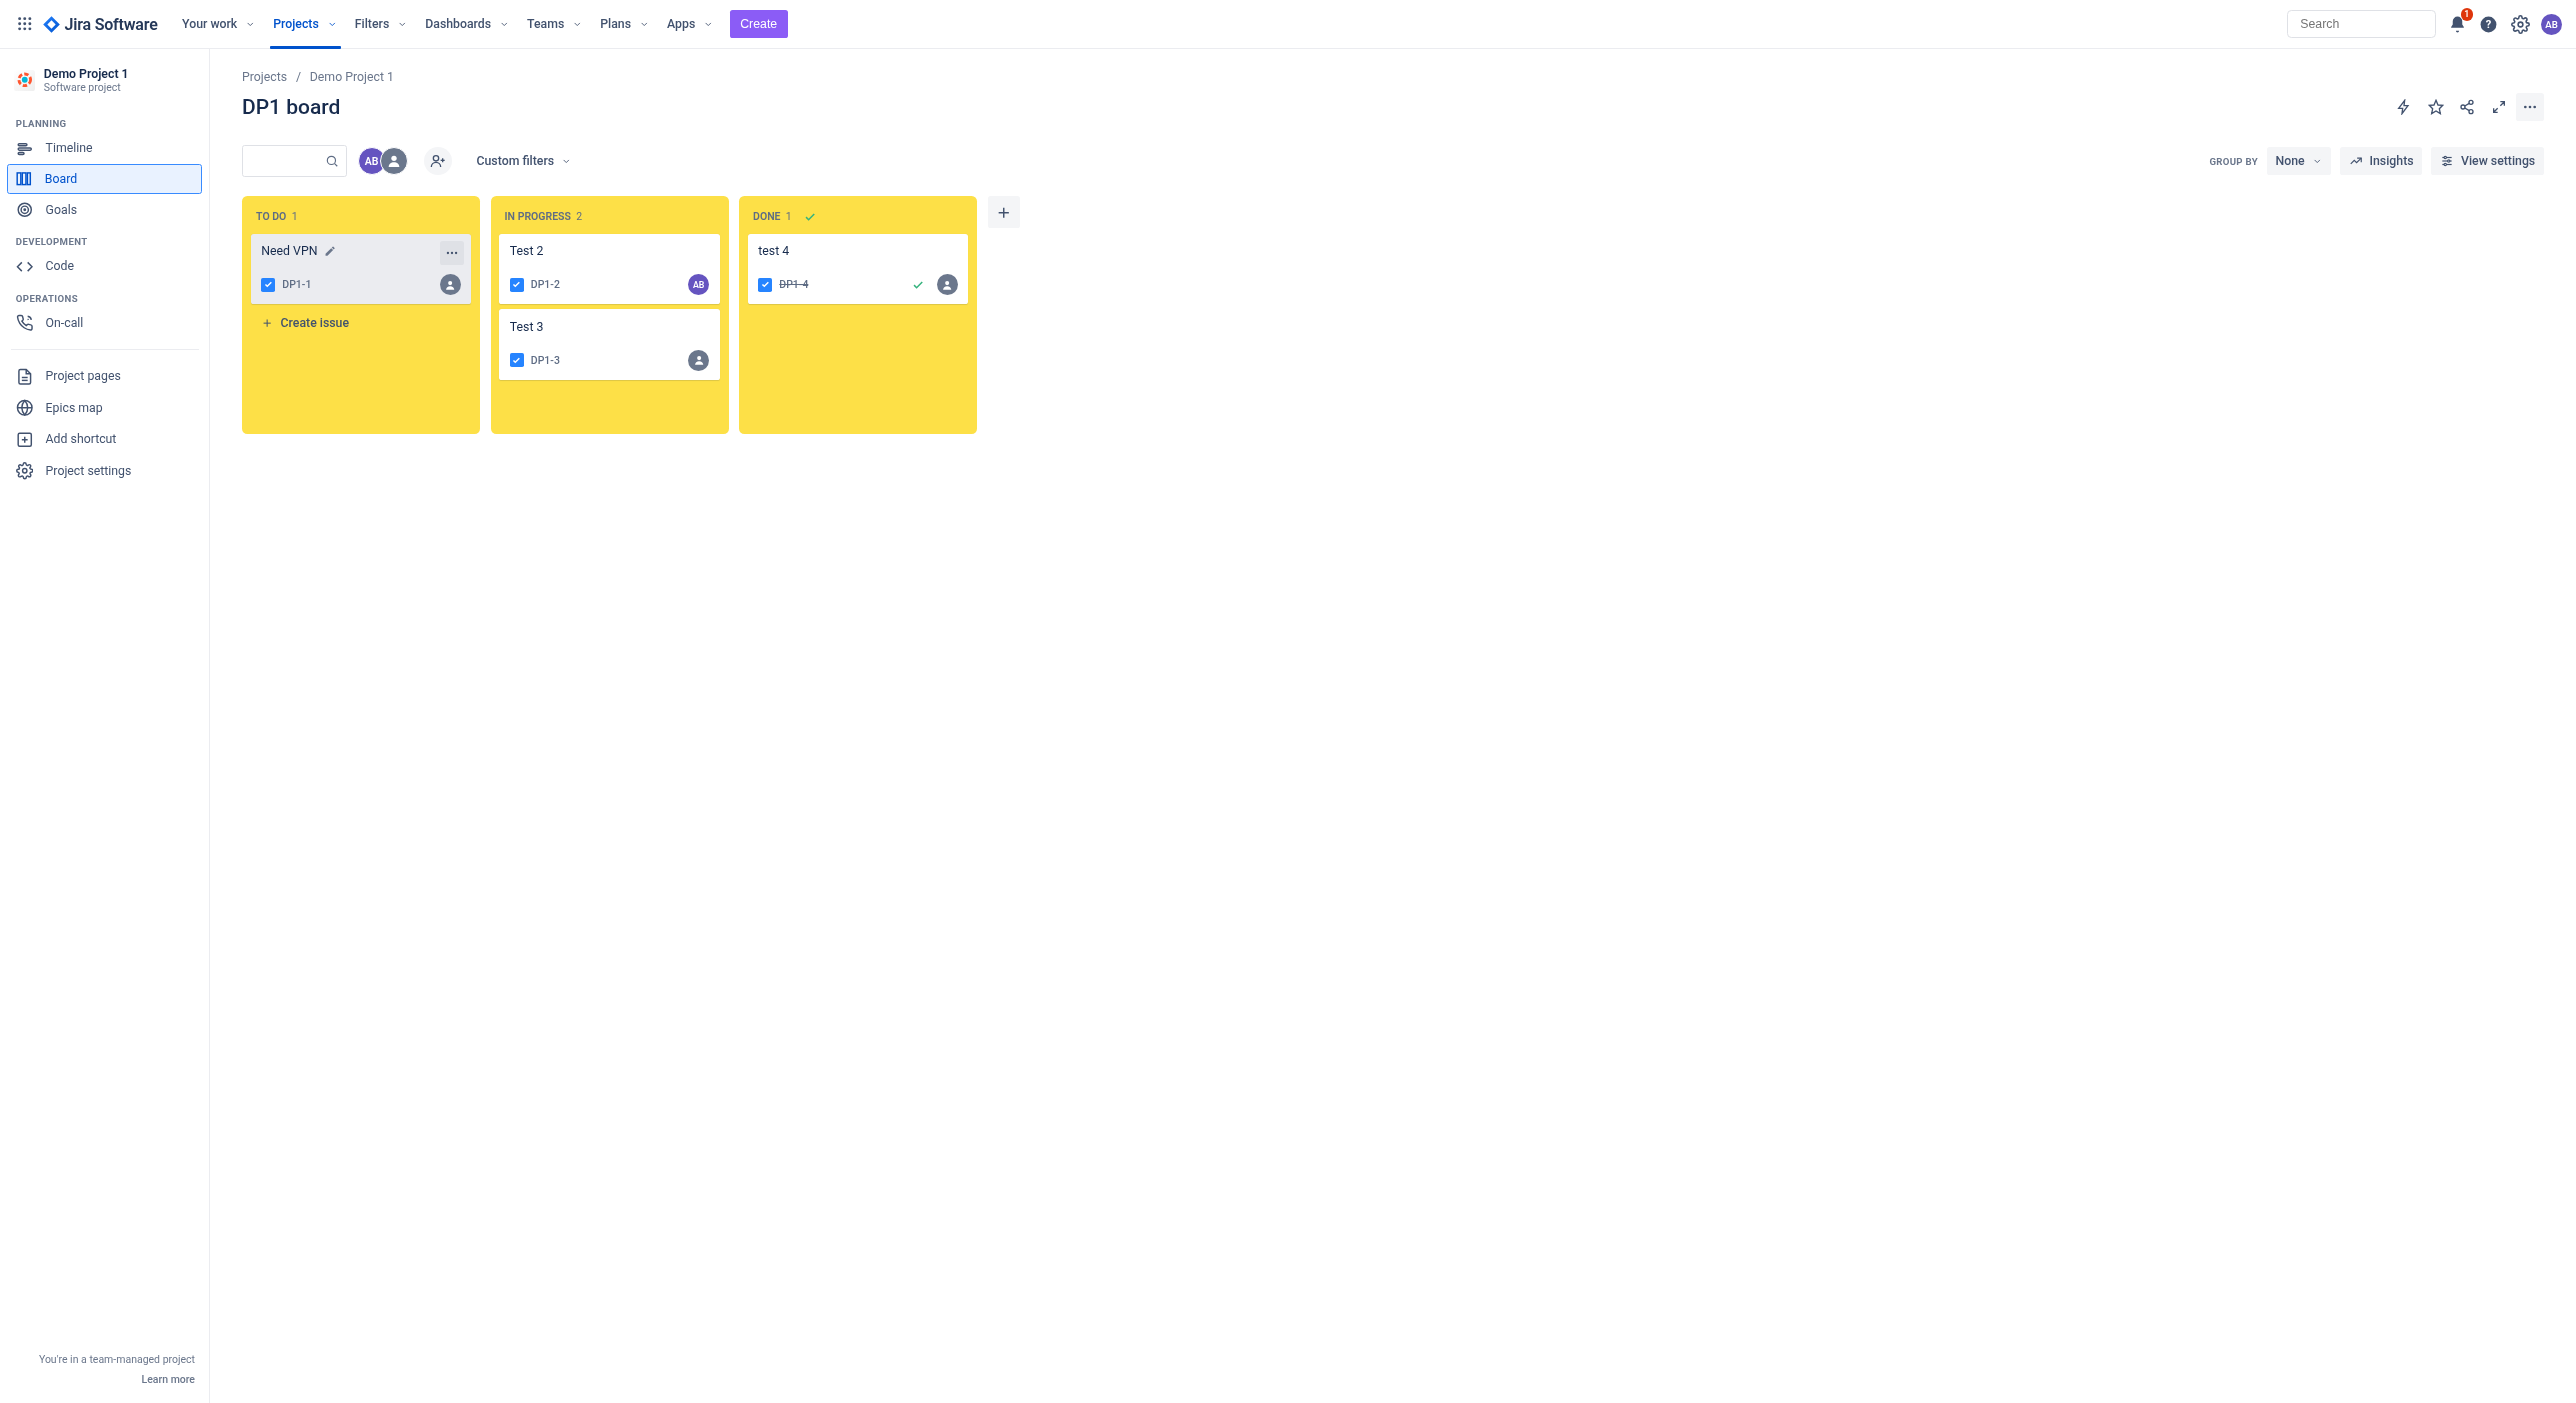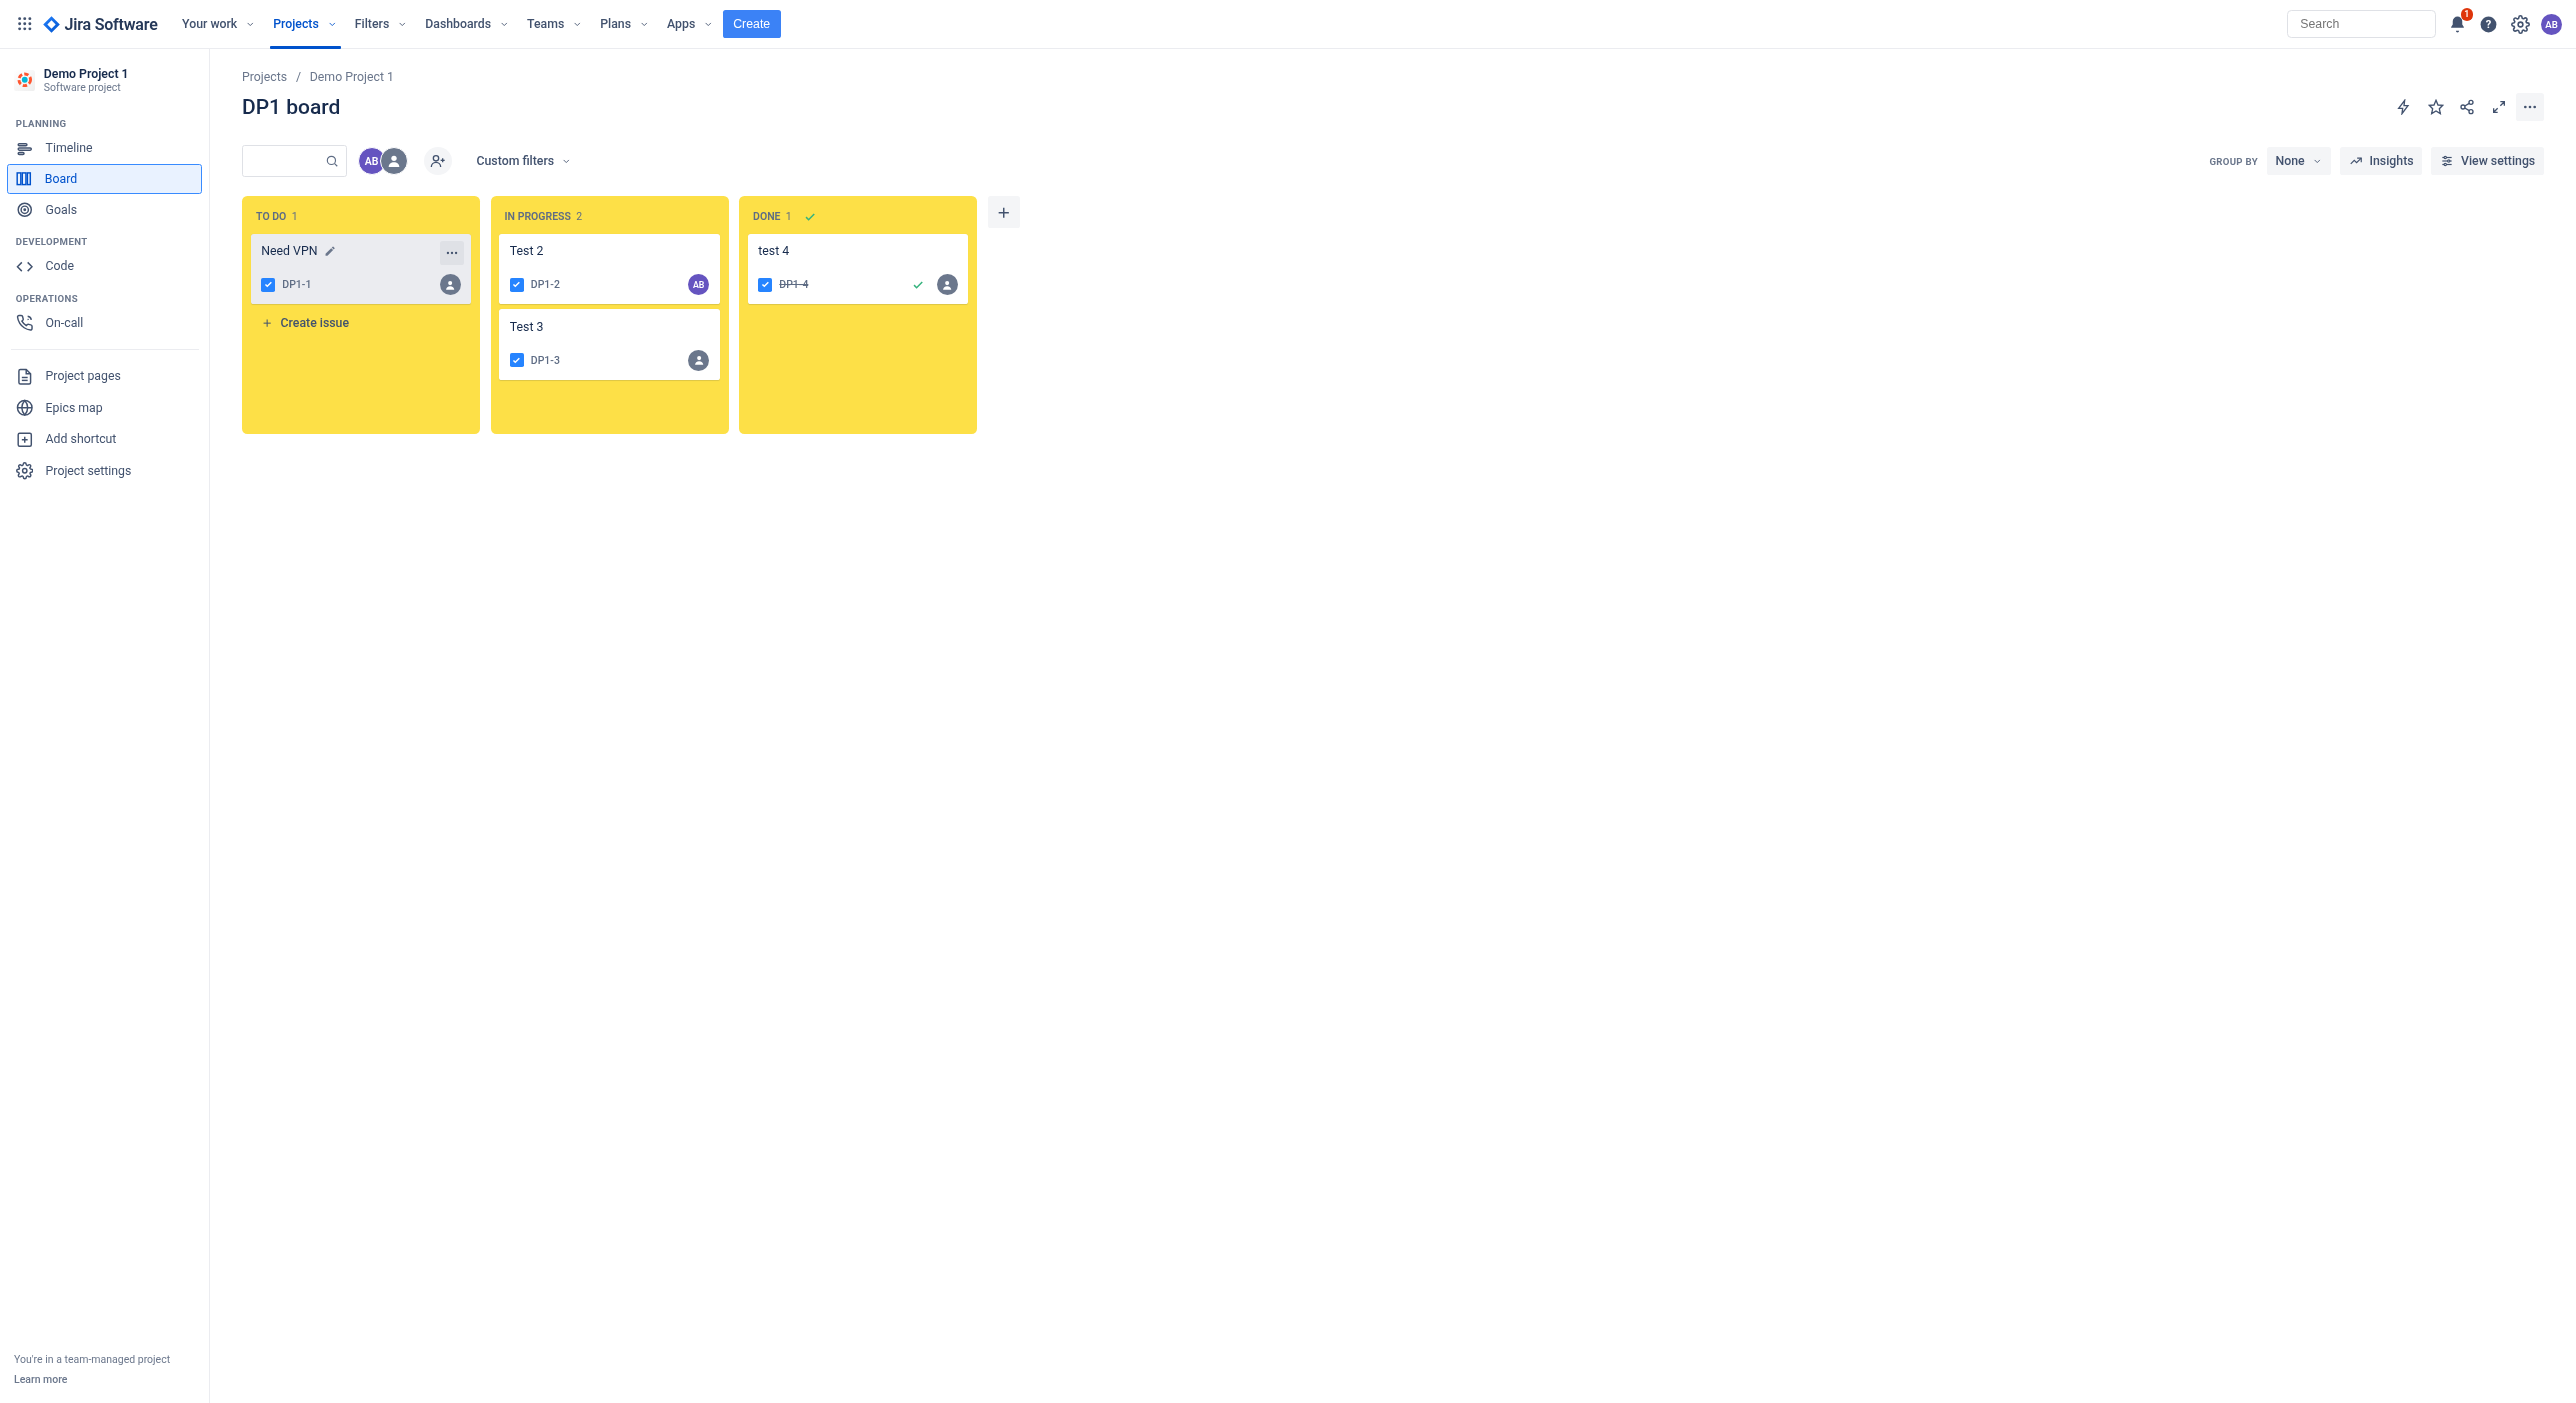--- a/index.html
+++ b/index.html
@@ -6,42 +6,42 @@
 body { font-family: -apple-system, BlinkMacSystemFont, "Segoe UI", Roboto, sans-serif; font-size: 12.3px; color: #172B4D; background: #fff; }
 .topnav { height: 49px; border-bottom: 0.9px solid #ebecf0; display: flex; align-items: center; padding: 0 10.5px; }
 .topnav .app-switcher, .topnav .icon-btn { width: 28px; height: 28px; display: flex; align-items: center; justify-content: center; border-radius: 2.6px; cursor: pointer; }
 .logo { display: flex; align-items: flex-end; gap: 3.5px; margin: 0 7px 0 3.5px; cursor: pointer; }
 .logo-text { font-weight: 600; font-size: 16px; color: #253858; letter-spacing: -0.2px; }
 .nav-items { display: flex; align-items: center; gap: 3.5px; margin-left: 10.5px; }
 .nav-item { padding: 5.3px 7px; display: flex; align-items: center; gap: 8px; border-radius: 2.6px; cursor: pointer; font-weight: 500; color: #42526E; position: relative; height: 49px; }
 .nav-item.active { color: #0052CC; }
 .nav-item.active::after { content: ""; position: absolute; bottom: 0; left: 3.5px; right: 3.5px; height: 2.6px; background: #0052CC; border-radius: 0.9px; }
 .chev { width: 10.5px; height: 10.5px; }
-.create-btn { margin-left: 2px; background: #3b82f6; color: #fff; border: none; border-radius: 2.6px; padding: 0 10.5px; height: 28px; font-weight: 500; font-size: 12.3px; cursor: pointer; }
+.create-btn { margin-left: 9px; background: #8b5cf6; color: #fff; border: none; border-radius: 2.6px; padding: 0 10.5px; height: 28px; font-weight: 500; font-size: 12.3px; cursor: pointer; }
 .spacer { flex: 1; }
 .search-box { width: 149px; height: 28px; border: 1.8px solid #DFE1E6; border-radius: 4.4px; display: flex; align-items: center; padding: 12px 7px; gap: 5.3px; color: #5E6C84; }
 .search-box input { border: none; outline: none; flex: 1; font-size: 12.3px; color: #172B4D; background: transparent; }
 .topright { display: flex; align-items: center; gap: 3.5px; margin-left: 7px; }
 .avatar { width: 21px; height: 21px; border-radius: 50%; background: #6554C0; color: #fff; font-size: 9.6px; font-weight: 600; display: flex; align-items: center; justify-content: center; }
 .badge-wrap { position: relative; }
 .badge { position: absolute; top: -1.8px; right: -1.8px; min-width: 12.3px; height: 12.3px; border-radius: 6.1px; background: #DE350B; color: #fff; font-size: 8.8px; font-weight: 600; display: flex; align-items: center; justify-content: center; padding: 0 2.6px; }
 
 .layout { display: flex; height: calc(100vh - 49px); }
 .sidebar { width: 210px; border-right: 0.9px solid #ebecf0; display: flex; flex-direction: column; padding: 17.5px 7px 7px 7px; position: relative; }
 .proj-header { display: flex; gap: 8.8px; padding: 0 7px 14px 7px; align-items: center; }
 .proj-icon { width: 21px; height: 21px; border-radius: 2.6px; background: linear-gradient(135deg, #fff, #eee); display: flex; align-items: center; justify-content: center; }
 .proj-name { font-weight: 600; font-size: 12.3px; color: #172B4D; }
 .proj-type { font-size: 10.5px; color: #6B778C; }
 .section-title { font-size: 9.6px; font-weight: 700; color: #6B778C; letter-spacing: 0.4px; padding: 10.5px 8.8px 3.5px 8.8px; }
 .side-item { display: flex; align-items: center; gap: 12.3px; padding: 7px 8.8px; border-radius: 2.6px; cursor: pointer; color: #42526E; font-size: 12.3px; }
 .side-item.active { background: #E9F2FF; color: #0052CC; border: 1.8px solid #388BFF; padding: 5.3px 7px; }
 .side-item .s-icon { width: 17.5px; height: 17.5px; display: flex; align-items: center; justify-content: center; color: #42526E; }
 .side-item.active .s-icon { color: #0052CC; }
 .side-divider { border-top: 0.9px solid #ebecf0; margin: 10.5px 3.5px; }
-.sidebar-footer { margin-top: auto; text-align: left; padding: 10.5px 7px; font-size: 10.5px; color: #6B778C; }
+.sidebar-footer { margin-top: auto; text-align: right; padding: 10.5px 7px; font-size: 10.5px; color: #6B778C; }
 .sidebar-footer a { color: #6B778C; text-decoration: none; display: block; margin-top: 7px; font-weight: 500; }
 
 .main { flex: 1; padding: 21px 32px; overflow: auto; }
 .breadcrumb { display: flex; align-items: center; gap: 8.8px; font-size: 12.3px; color: #6B778C; }
 .breadcrumb .bc-item { cursor: pointer; }
 .title-row { display: flex; align-items: center; margin-top: 8.8px; gap: 14px; }
 .board-title { font-size: 21px; font-weight: 500; color: #172B4D; }
 .title-actions { margin-left: auto; display: flex; align-items: center; gap: 3.5px; }
 .sq-btn { width: 28px; height: 28px; border-radius: 2.6px; display: flex; align-items: center; justify-content: center; cursor: pointer; color: #42526E; }
 .sq-btn.filled { background: #f4f5f7; }

